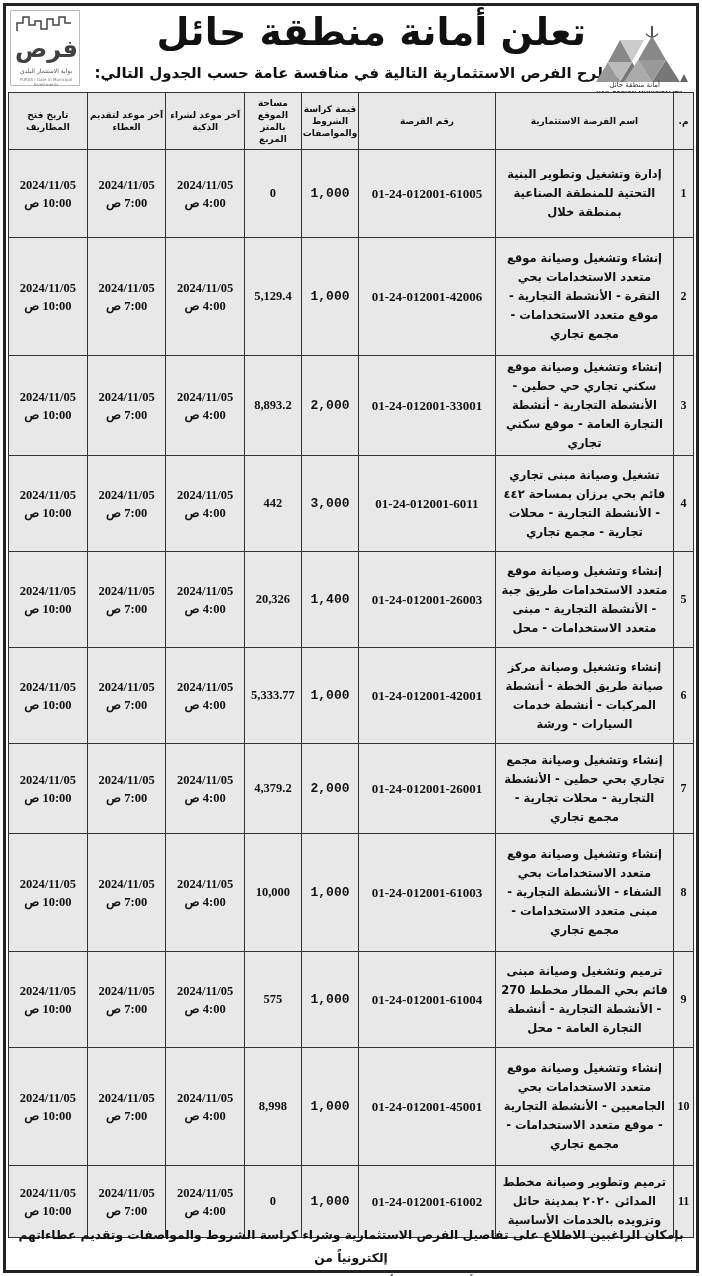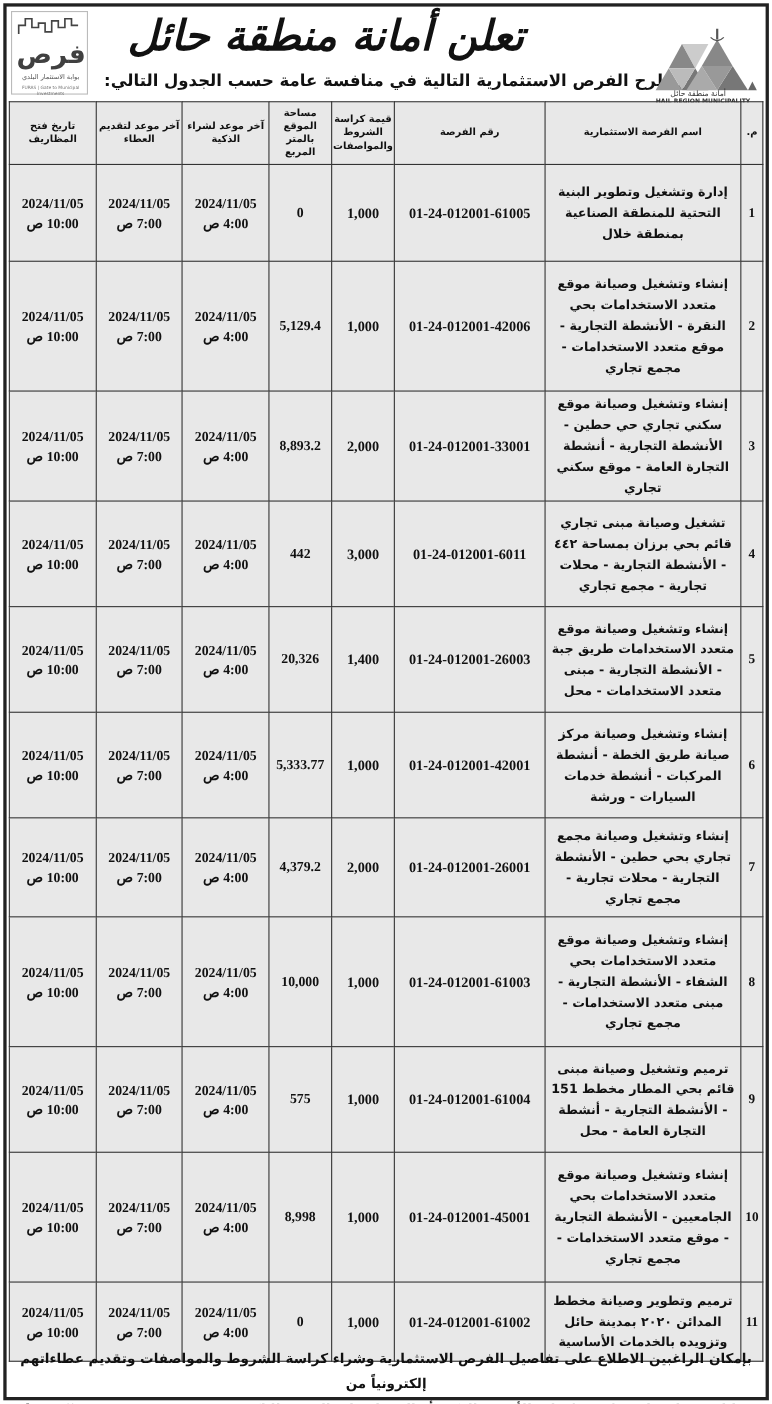--- a/index.html
+++ b/index.html
@@ -8,30 +8,30 @@
   .frame { position: absolute; left: 3px; top: 3px; width: 696px; height: 1270px; border: 3px solid #222; background: #fff; }
   .header { position: absolute; left: 0; top: 0; width: 690px; height: 82px; }
   .logo-furas { position: absolute; left: 4px; top: 4px; width: 70px; height: 76px; border: 1px solid #bbb; }
   .logo-furas svg { position: absolute; left: 4px; top: 2px; }
   .furas-word { position: absolute; left: 4px; top: 24px; width: 62px; text-align: center; font-size: 24px; font-weight: bold; color: #404040; letter-spacing: -1px; }
   .furas-sub { position: absolute; left: 2px; top: 56px; width: 66px; text-align: center; font-size: 6px; color: #555; }
   .furas-sub2 { position: absolute; left: 2px; top: 66px; width: 66px; text-align: center; font-size: 4px; color: #777; }
   .logo-hail { position: absolute; right: 6px; top: 20px; width: 100px; height: 70px; }
   .hail-en { position: absolute; right: 8px; bottom: 0; font-size: 5.5px; font-weight: bold; color: #333; white-space: nowrap; }
   .hail-ar { position: absolute; right: 30px; bottom: 7px; font-size: 7px; color: #333; direction: rtl; white-space: nowrap; }
-  .title { position: absolute; left: 110px; top: 4px; width: 470px; text-align: left; font-size: 38px; font-weight: 900; direction: rtl; font-family: "DejaVu Sans", sans-serif; letter-spacing: 1px; font-style: italic; }
+  .title { position: absolute; left: 110px; top: 4px; width: 470px; text-align: right; font-size: 38px; font-weight: 900; direction: rtl; font-family: "DejaVu Sans", sans-serif; letter-spacing: 1px; }
   .subtitle { position: absolute; left: 110px; top: 58px; width: 480px; text-align: right; font-size: 15px; font-weight: bold; direction: rtl; white-space: nowrap; margin-left: 44px; }
   table { position: absolute; left: 2px; top: 86px; width: 686px; border-collapse: collapse; direction: rtl; }
   th, td { border: 1.5px solid #333; background: #e8e8e8; text-align: center; vertical-align: middle; }
   th { font-size: 9px; font-weight: bold; height: 57px; line-height: 12px; padding: 1px; }
   td { font-family: "Liberation Serif", serif; font-weight: bold; font-size: 12.5px; }
   td.idx { width: 20px; font-size: 12px; }
   td.name { width: 180px; font-family: "DejaVu Sans", sans-serif; font-size: 11.5px; line-height: 19px; padding: 2px 4px; text-align: center; text-align-last: center; }
   td.num { width: 138px; font-size: 13px; }
-  td.price { width: 50px; font-size: 13px; }
+  td.price { width: 50px; font-size: 13px; font-family: Liberation Mono, monospace; }
   td.area { width: 57px; font-size: 12.5px; }
   td.dt { width: 79px; font-size: 12.5px; line-height: 18px; }
   td.dt span { display: block; direction: ltr; }
   td.dt span.time { direction: rtl; }
   .footer { position: absolute; left: 0; top: 1218px; width: 690px; text-align: center; direction: rtl; font-size: 12.3px; font-weight: bold; line-height: 23px; }
   .footer .url { font-family: "Liberation Serif", serif; font-size: 14px; }
 </style>
 </head>
 <body>
 
@@ -230,21 +230,21 @@
             <span>2024/11/05</span>
             <span class="time">7:00 ص</span>
           </td>
           <td class="dt">
             <span>2024/11/05</span>
             <span class="time">10:00 ص</span>
           </td>
         </tr>
         <tr style="height: 96px;">
           <td class="idx">9</td>
-          <td class="name">ترميم وتشغيل وصيانة مبنى قائم بحي المطار مخطط 151 - الأنشطة التجارية - أنشطة التجارة العامة - محل</td>
+          <td class="name">ترميم وتشغيل وصيانة مبنى قائم بحي المطار مخطط 270 - الأنشطة التجارية - أنشطة التجارة العامة - محل</td>
           <td class="num">01-24-012001-61004</td>
           <td class="price">1,000</td>
           <td class="area">575</td>
           <td class="dt">
             <span>2024/11/05</span>
             <span class="time">4:00 ص</span>
           </td>
           <td class="dt">
             <span>2024/11/05</span>
             <span class="time">7:00 ص</span>

